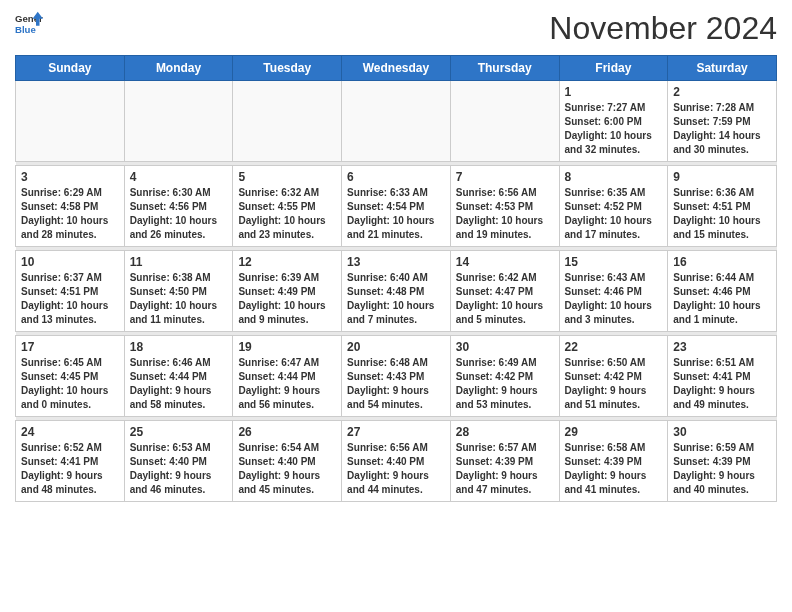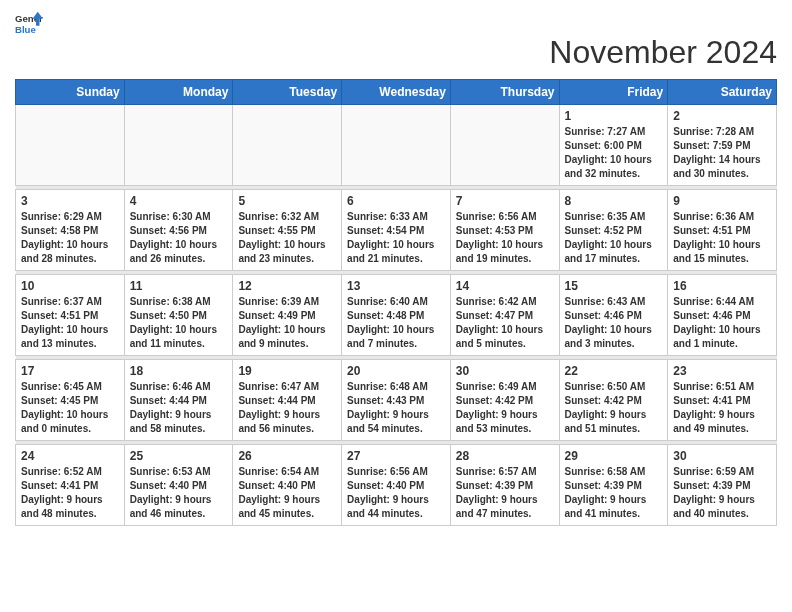--- a/index.html
+++ b/index.html
@@ -20,42 +20,41 @@
       display: flex;
       align-items: center;
       gap: 4px;
     }
     .logo-icon {
       width: 28px;
       height: 28px;
     }
     .title-area {
       text-align: left;
-      margin-top: 24px;
     }
     .main-title {
       font-size: 32px;
       font-weight: normal;
       color: #333;
     }
     .subtitle {
       font-size: 14px;
       color: #555;
     }
     .calendar {
       width: 100%;
       border-collapse: collapse;
     }
     .calendar th {
       background: #2e75c7;
       color: #fff;
       font-size: 12px;
       font-weight: bold;
       padding: 5px 4px;
-      text-align: right;
+      text-align: center;
       border: 1px solid #2260a5;
     }
     .calendar td {
       border: 1px solid #ccc;
       vertical-align: top;
       padding: 4px 5px;
       font-size: 10px;
       color: #333;
       width: calc(100% / 7);
       min-height: 80px;

